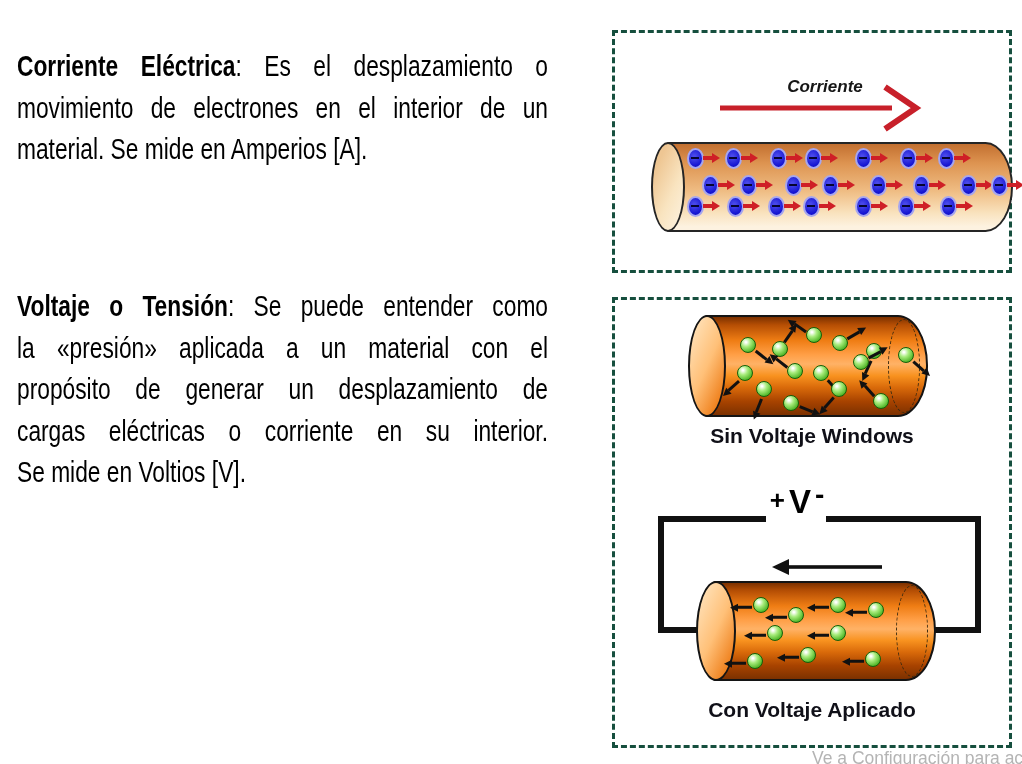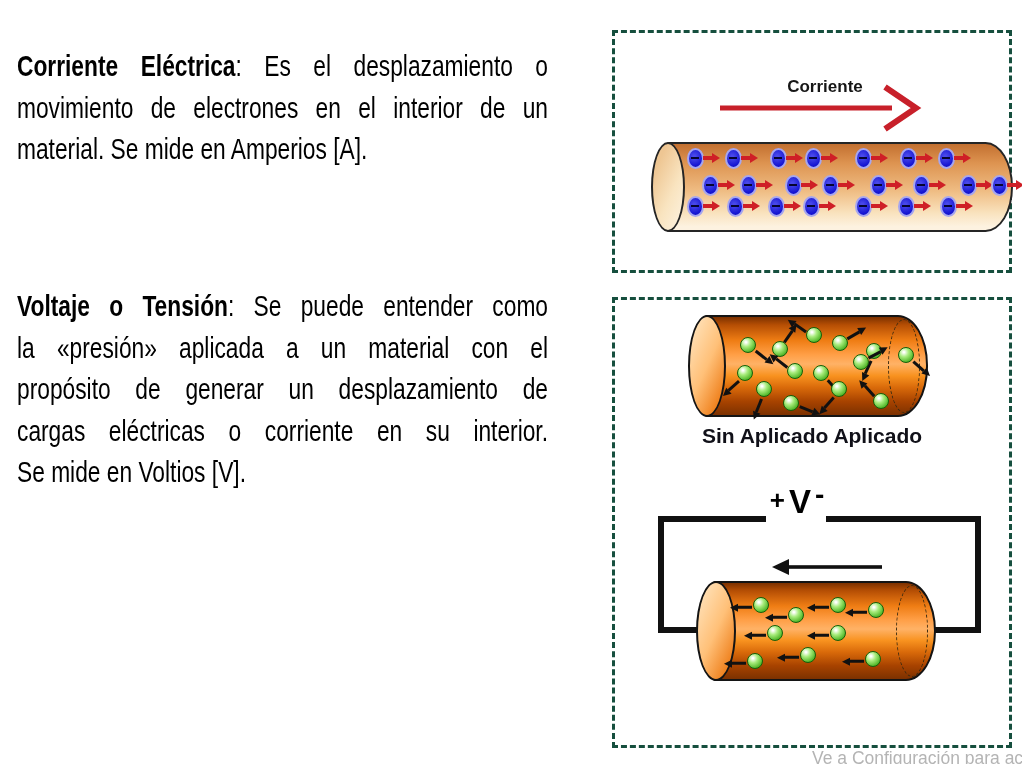--- a/index.html
+++ b/index.html
@@ -17,21 +17,21 @@
   .para .pline.last{ text-align-last:left; }
   .para b{ font-weight:bold; }
   .para1{ top:45px; }
   .para2{ top:285px; }
 
   
   .figbox{
     position:absolute; left:612px; width:400px; box-sizing:border-box;
     border:3px dashed #164f3e; background:#fff;
   }
-  .box-current{ top:30px;  height:243px; }
+  .box-current{ top:30px;  height:243px;font-style:italic; }
   .box-voltage{ top:297px; height:451px; }
 
   
   .corriente-label{
     position:absolute; left:150px; top:44px; width:120px; text-align:center;
     font-size:17px; font-weight:600; color:#161616;
   }
   .corriente-arrow{ position:absolute; left:102px; top:50px; }
 
   .cyl{ position:absolute; }
@@ -282,21 +282,21 @@
             <span class="e-arrow" style="--a: -28deg;"></span>
           </div>
           <div class="e-green" style="left: 185px; top: 78px;">
             <span class="e-arrow" style="--a: -132deg;"></span>
           </div>
           <div class="e-green" style="left: 210px; top: 32px;">
             <span class="e-arrow" style="--a: 42deg;"></span>
           </div>
         </div>
     </div>
-    <div class="fig-label sin-label">Sin Aplicado Aplicado</div>
+    <div class="fig-label sin-label">Sin Voltaje Windows</div>
 
     <div class="vsym">
       <span class="plus">+</span>
       <span class="vlet">V</span>
       <span class="minus">-</span>
     </div>
 
     <div class="wire w-top-left"></div>
     <div class="wire w-top-right"></div>
     <div class="wire w-vert-left"></div>
@@ -336,17 +336,18 @@
             <span class="e-arrow" style="--a: 180deg;"></span>
           </div>
           <div class="e-green" style="left: 104px; top: 66px;">
             <span class="e-arrow" style="--a: 180deg;"></span>
           </div>
           <div class="e-green" style="left: 169px; top: 70px;">
             <span class="e-arrow" style="--a: 180deg;"></span>
           </div>
         </div>
     </div>
+    <div class="fig-label con-label">Con Voltaje Aplicado</div>
   </div>
 
   <div class="wm2">Ve a Configuración para act</div>
 
 </div>
 
 </body></html>

